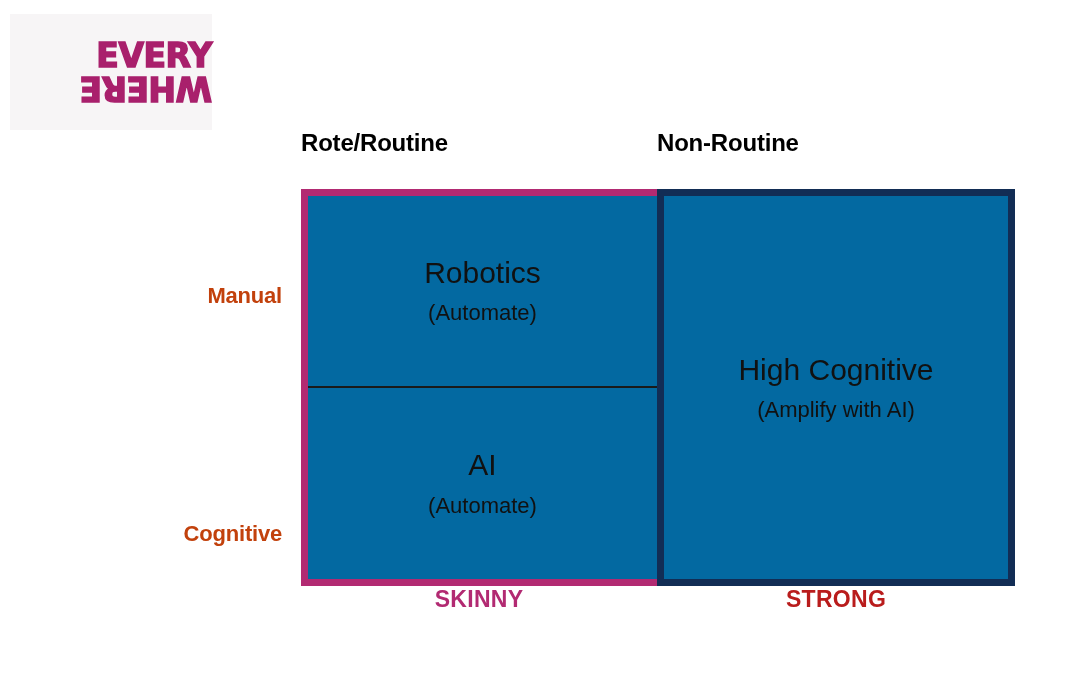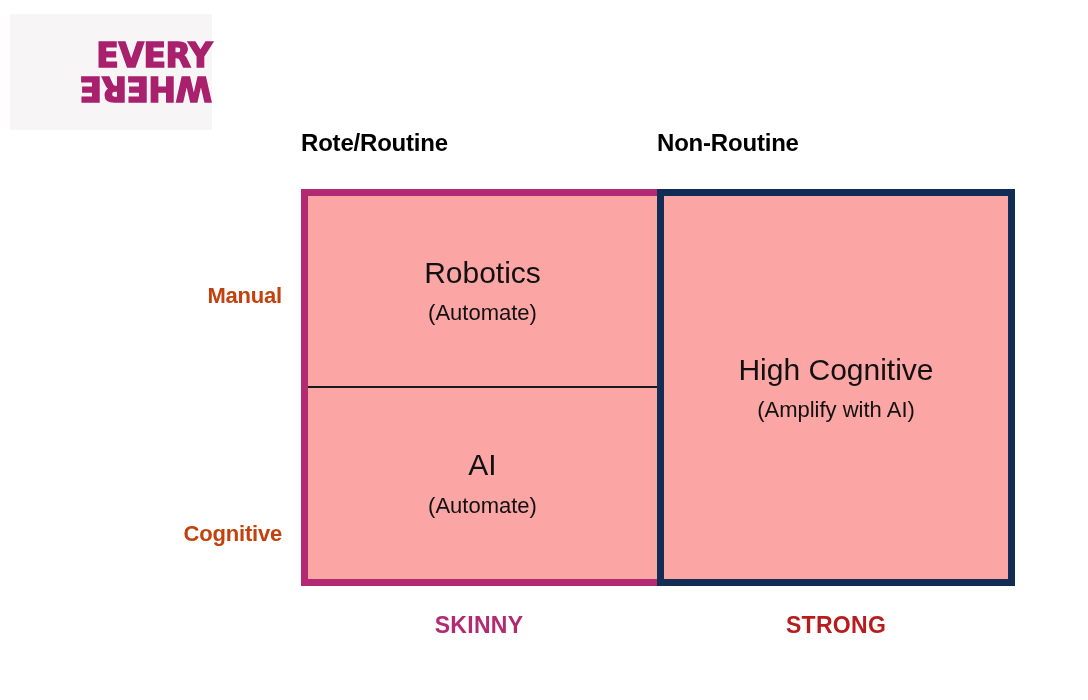--- a/index.html
+++ b/index.html
@@ -101,21 +101,21 @@
     border: 7px solid #122d55;
     border-left: 7px solid #122d55;
   }
   .cell {
     flex: 1 1 50%;
     display: flex;
     flex-direction: column;
     align-items: center;
     justify-content: center;
     box-sizing: border-box;
-    background: #fca5a5;
+    background: #0369a1;
   }
   .cell.divider {
     border-bottom: 2px solid #1a1a1a;
   }
   .cell-title {
     font-size: 30px;
     font-weight: 400;
     line-height: 1.18;
     color: #111;
     text-align: center;
@@ -127,21 +127,21 @@
     line-height: 1.2;
     color: #111;
     text-align: center;
     white-space: nowrap;
     margin-top: 10px;
   }
 
   
   .foot-label {
     position: absolute;
-    top: 612px;
+    top: 586px;
     font-weight: 700;
     font-size: 23px;
     letter-spacing: 0.3px;
     text-align: center;
     white-space: nowrap;
   }
   #foot-label-0 { left: 301px; width: 356px; color: #b22a72; }
   #foot-label-1 { left: 657px; width: 358px; color: #b91c1c; }
 </style>
 </head>

